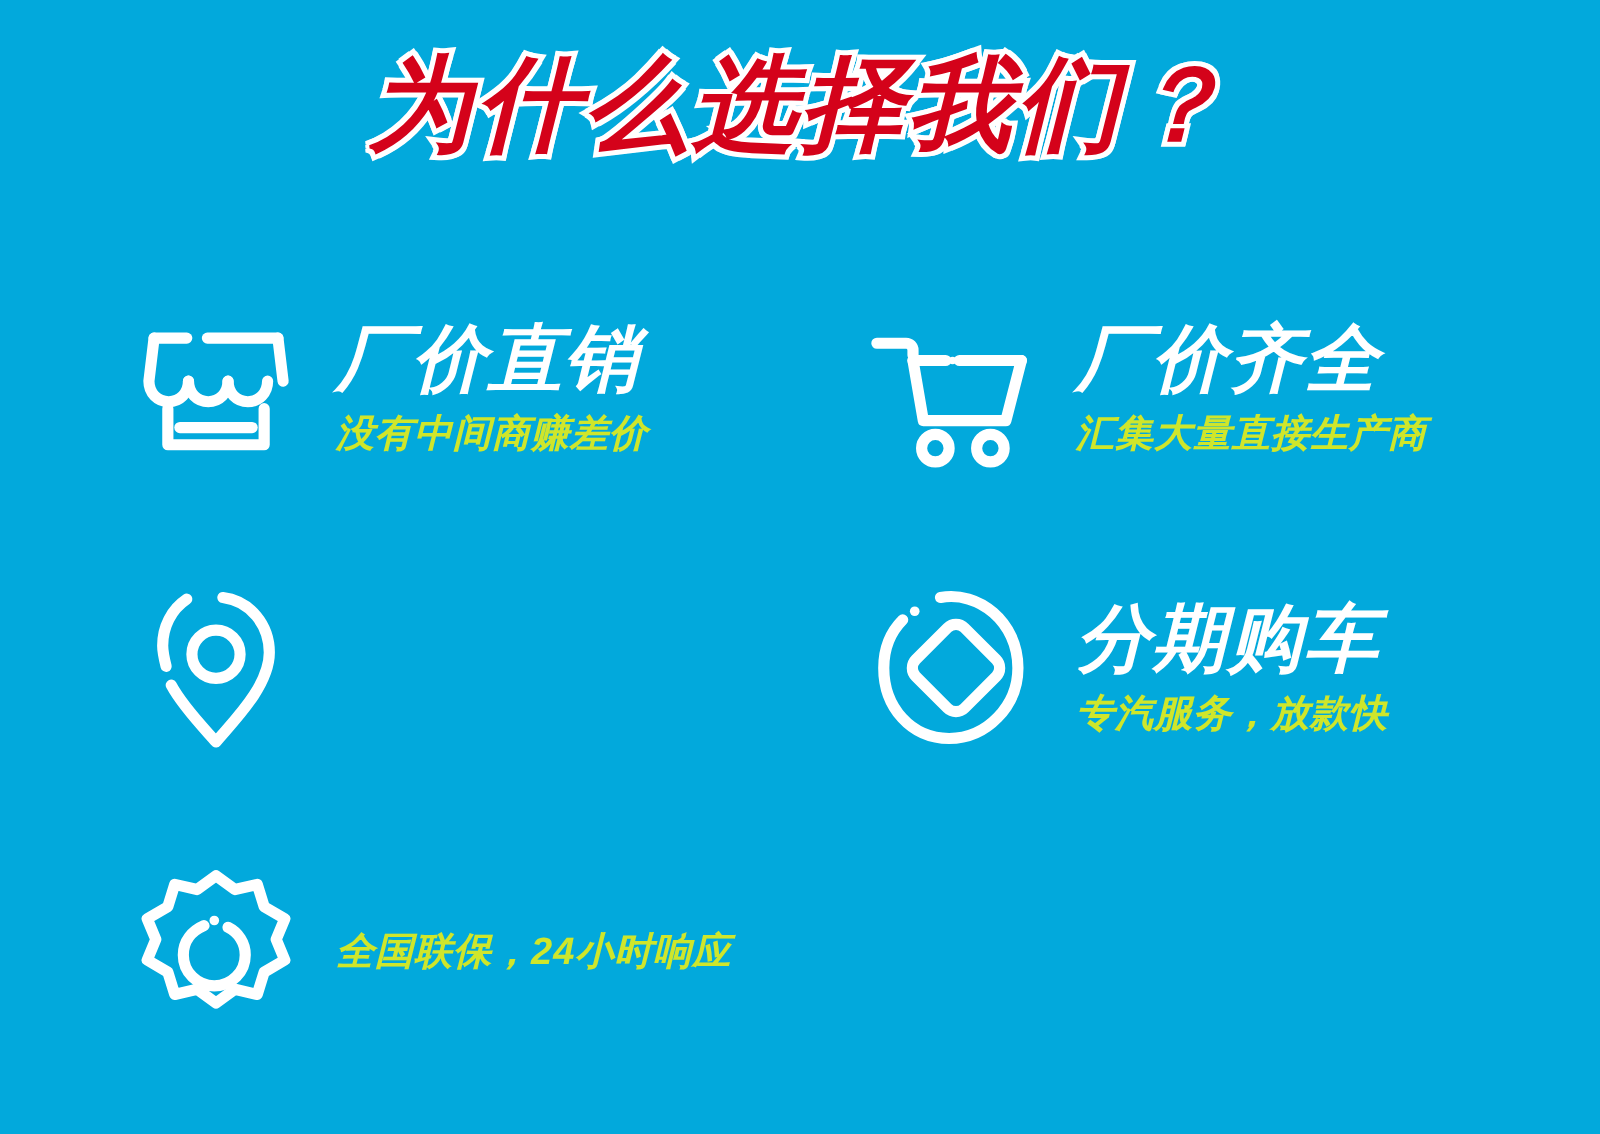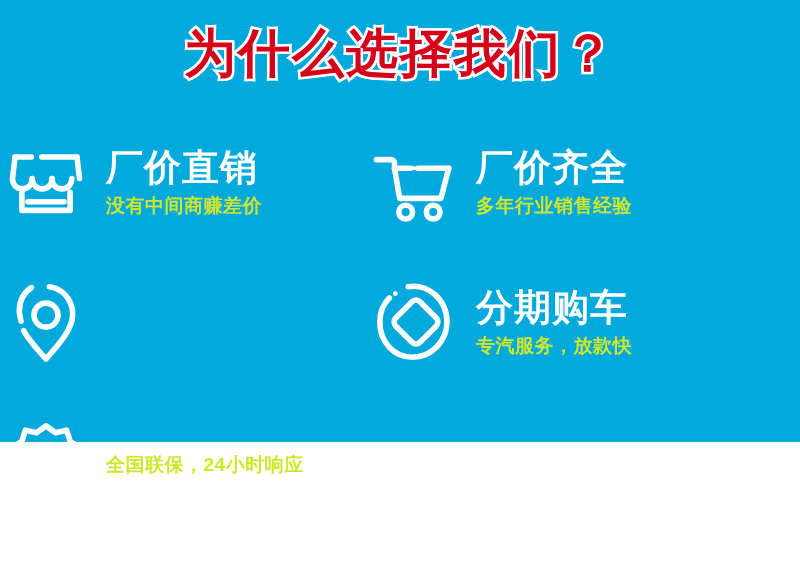--- a/index.html
+++ b/index.html
@@ -8,23 +8,24 @@
   }
   body {
     width: 800px;
     height: 567px;
     overflow: hidden;
     font-family: "Liberation Sans", "DejaVu Sans", sans-serif;
   }
   #poster {
     position: relative;
     width: 800px;
-    height: 442px;
+    height: 567px;
     background: #02a9dc;
     box-sizing: border-box;
+    font-style: italic;
   }
 
   
   .title-wrap {
     position: absolute;
     left: 0;
     top: 22px;
     width: 800px;
     text-align: center;
   }
@@ -41,27 +42,28 @@
        2px 0 0 #ffffff, -2px 0 0 #ffffff,
        0 2px 0 #ffffff, 0 -2px 0 #ffffff,
        2px 2px 0 #ffffff, -2px -2px 0 #ffffff,
        2px -2px 0 #ffffff, -2px 2px 0 #ffffff;
   }
 
   
   .grid {
     position: absolute;
     left: 0;
-    top: 112px;
+    top: 124px;
     width: 800px;
     height: 420px;
     display: grid;
     grid-template-columns: 370px 370px;
     grid-template-rows: 1fr 1fr 1fr;
     column-gap: 0px;
+    padding-left: 62px;
     box-sizing: border-box;
   }
   .feature {
     display: flex;
     align-items: center;
     gap: 14px;
   }
   .icon-box {
     flex: 0 0 auto;
     width: 92px;
@@ -136,21 +138,21 @@
           <path d="M25 34 H44"></path>
           <path d="M52 34 H88"></path>
           <circle cx="48" cy="34" r="2.2" fill="#ffffff" stroke="none"></circle>
           <path d="M25 34 L31 69 H79 L88 34"></path>
           <circle cx="38" cy="85" r="8"></circle>
           <circle cx="70" cy="85" r="8"></circle>
         </svg>
       </span>
       <span class="texts">
         <span class="f-title">厂价齐全</span>
-        <span class="f-sub">多年行业销售经验</span>
+        <span class="f-sub">汇集大量直接生产商</span>
       </span>
     </div>
 
 
     <div class="feature">
       <span class="icon-box">
         <svg viewBox="0 0 100 100" fill="none" stroke="#ffffff" stroke-width="6.5" stroke-linecap="round" stroke-linejoin="round">
           <path d="M54 9 c16 2 27 16 27 32 0 20 -22 41 -31 52 -6 -7 -19 -20 -26 -33"></path>
           <path d="M21 49 c-1 -4 -2 -8 -2 -12 0 -11 5 -21 14 -27"></path>
           <circle cx="27" cy="15" r="2.8" fill="#ffffff" stroke="none"></circle>

